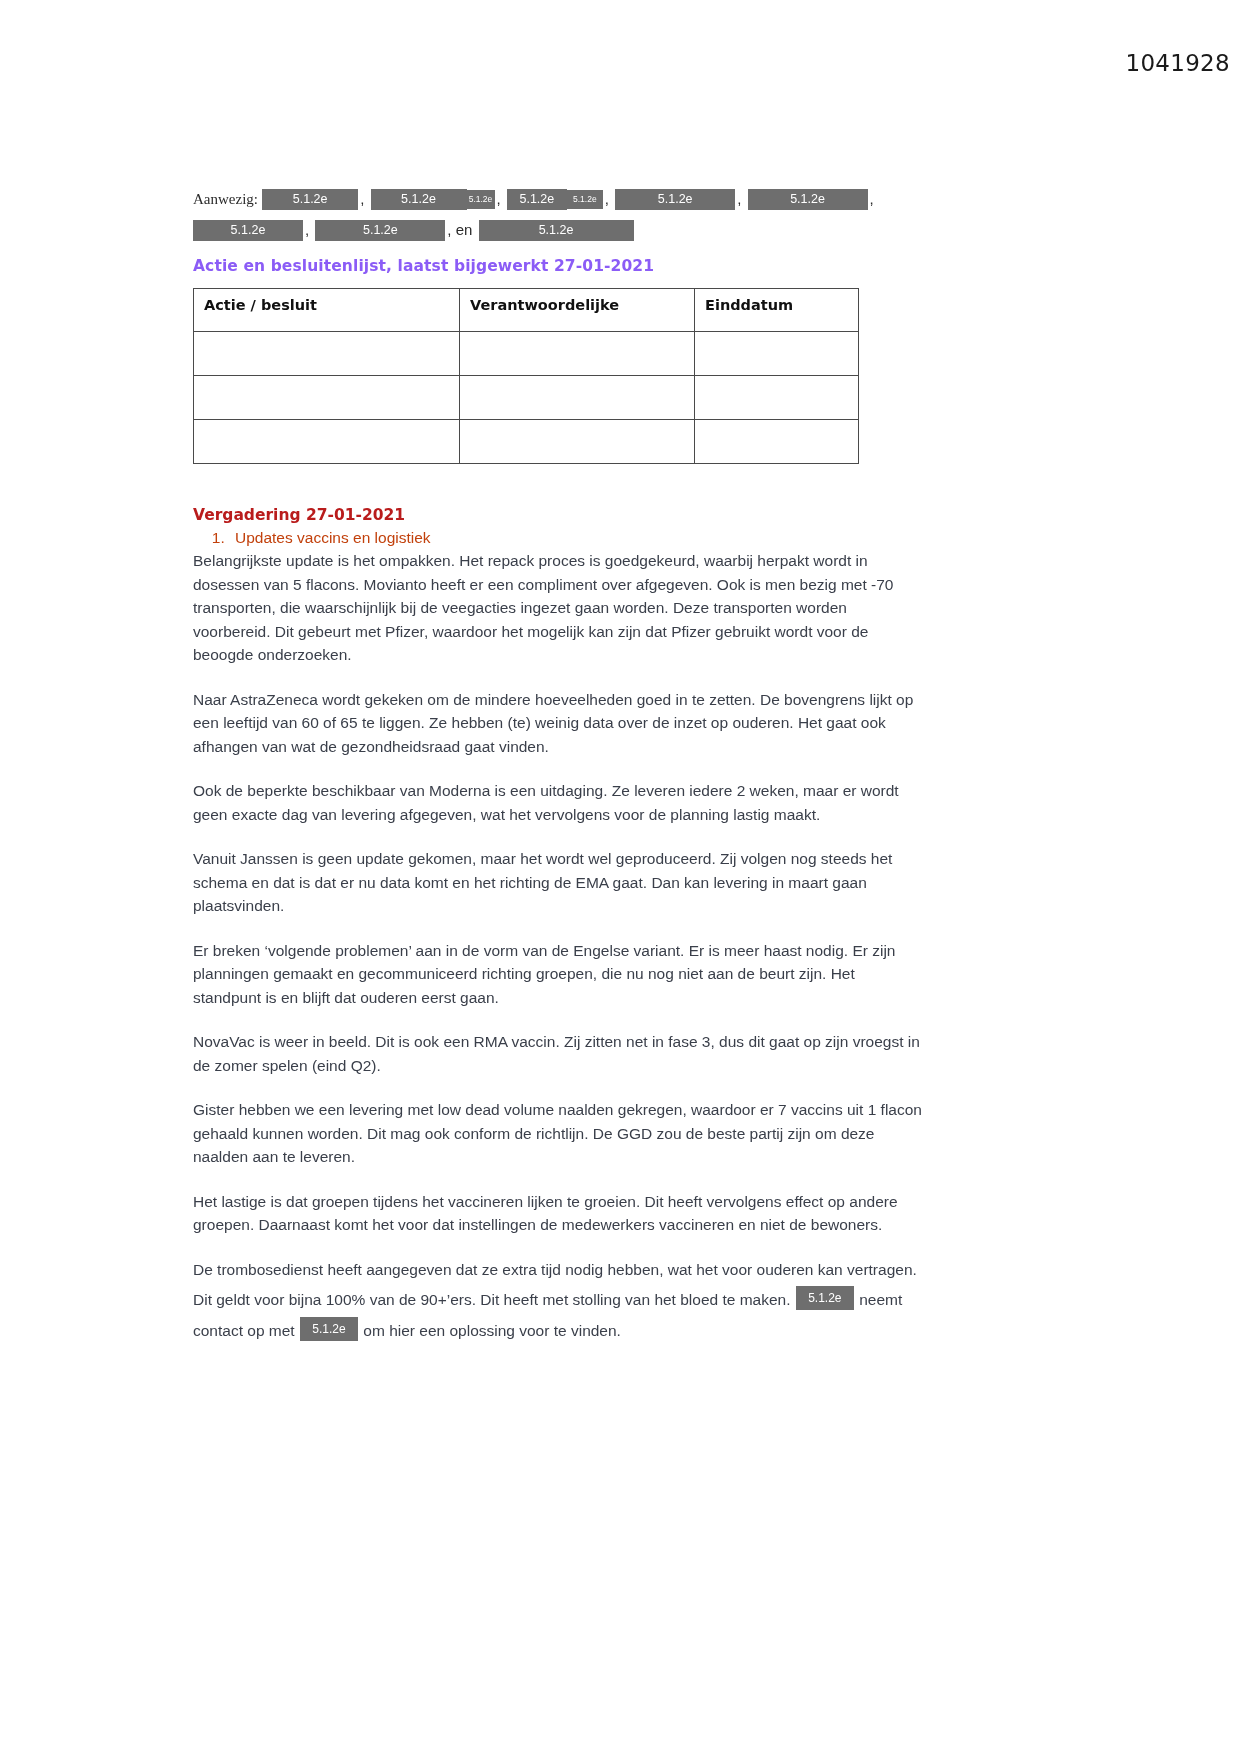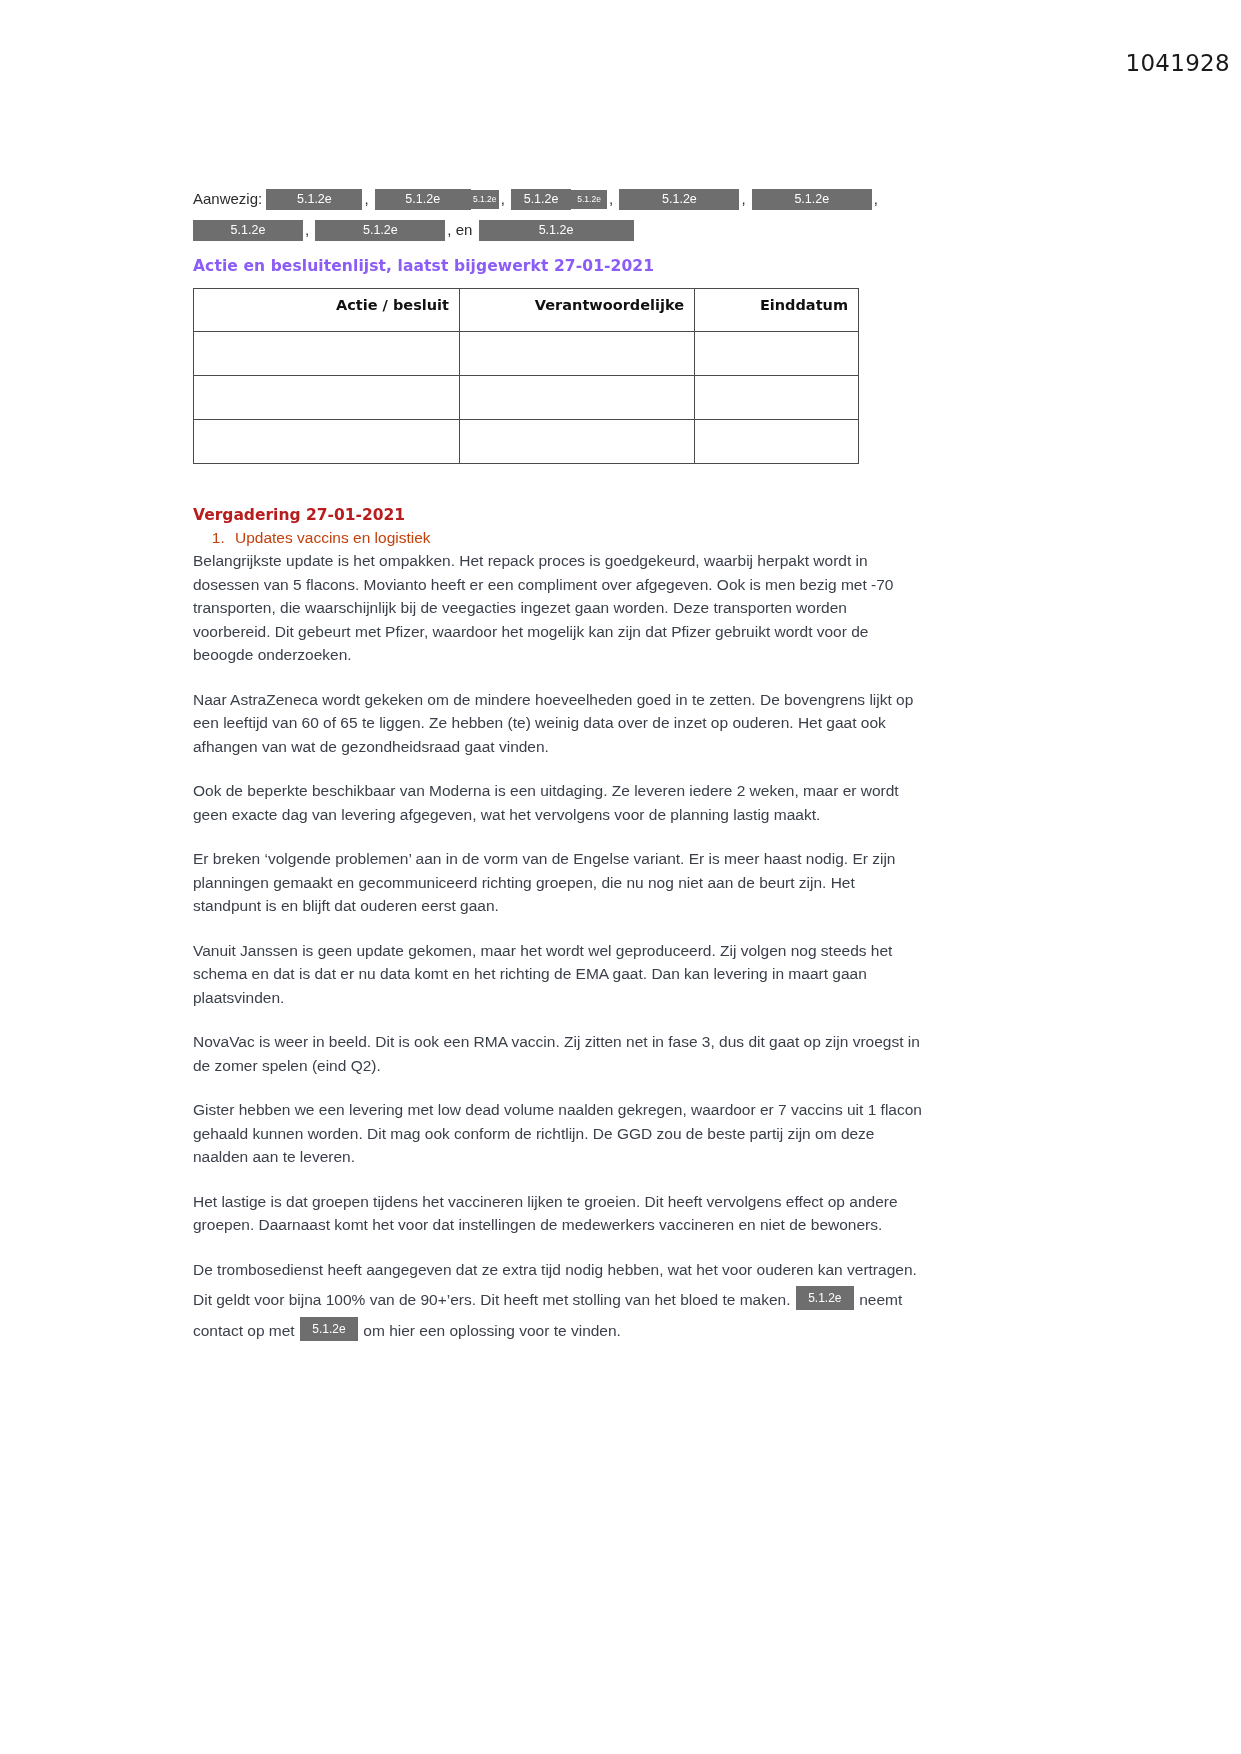--- a/index.html
+++ b/index.html
@@ -52,20 +52,21 @@
   .attendees {
     font-family: "Liberation Sans", sans-serif;
     font-size: 15px;
     color: #2b2b2b;
     line-height: 26px;
     margin: 0 0 4px 0;
   }
   .attendees .lbl {
     display: inline-block;
     vertical-align: middle;
+    font-family: Liberation Serif, serif;
   }
   .redact {
     display: inline-block;
     vertical-align: middle;
     background: #6e6e6e;
     color: #ffffff;
     text-align: center;
     font-family: "Liberation Sans", sans-serif;
     font-size: 12.5px;
     line-height: 21px;
@@ -91,21 +92,21 @@
   table.actielijst {
     border-collapse: collapse;
     width: 665px;
     margin: 0 0 0 0;
     table-layout: fixed;
   }
   table.actielijst th,
   table.actielijst td {
     border: 1px solid #4a4a4a;
     padding: 8px 10px;
-    text-align: right;
+    text-align: left;
     vertical-align: top;
   }
   table.actielijst th {
     font-family: "DejaVu Sans", sans-serif;
     font-size: 14.5px;
     font-weight: bold;
     color: #111;
     height: 26px;
   }
   table.actielijst td {
@@ -233,22 +234,22 @@
     <div class="meeting-block">
       <h3 class="meeting-title">Vergadering 27-01-2021</h3>
 
       <ol class="agenda">
         <li>Updates vaccins en logistiek</li>
       </ol>
 
       <p class="body tight">Belangrijkste update is het ompakken. Het repack proces is goedgekeurd, waarbij herpakt wordt in dosessen van 5 flacons. Movianto heeft er een compliment over afgegeven. Ook is men bezig met -70 transporten, die waarschijnlijk bij de veegacties ingezet gaan worden. Deze transporten worden voorbereid. Dit gebeurt met Pfizer, waardoor het mogelijk kan zijn dat Pfizer gebruikt wordt voor de beoogde onderzoeken.</p>
       <p class="body">Naar AstraZeneca wordt gekeken om de mindere hoeveelheden goed in te zetten. De bovengrens lijkt op een leeftijd van 60 of 65 te liggen. Ze hebben (te) weinig data over de inzet op ouderen. Het gaat ook afhangen van wat de gezondheidsraad gaat vinden.</p>
       <p class="body">Ook de beperkte beschikbaar van Moderna is een uitdaging. Ze leveren iedere 2 weken, maar er wordt geen exacte dag van levering afgegeven, wat het vervolgens voor de planning lastig maakt.</p>
+      <p class="body">Vanuit Janssen is geen update gekomen, maar het wordt wel geproduceerd. Zij volgen nog steeds het schema en dat is dat er nu data komt en het richting de EMA gaat. Dan kan levering in maart gaan plaatsvinden.</p>
       <p class="body">Er breken ‘volgende problemen’ aan in de vorm van de Engelse variant. Er is meer haast nodig. Er zijn planningen gemaakt en gecommuniceerd richting groepen, die nu nog niet aan de beurt zijn. Het standpunt is en blijft dat ouderen eerst gaan.</p>
-      <p class="body">Vanuit Janssen is geen update gekomen, maar het wordt wel geproduceerd. Zij volgen nog steeds het schema en dat is dat er nu data komt en het richting de EMA gaat. Dan kan levering in maart gaan plaatsvinden.</p>
       <p class="body">NovaVac is weer in beeld. Dit is ook een RMA vaccin. Zij zitten net in fase 3, dus dit gaat op zijn vroegst in de zomer spelen (eind Q2).</p>
       <p class="body">Gister hebben we een levering met low dead volume naalden gekregen, waardoor er 7 vaccins uit 1 flacon gehaald kunnen worden. Dit mag ook conform de richtlijn. De GGD zou de beste partij zijn om deze naalden aan te leveren.</p>
 
 
       <p class="body">Het lastige is dat groepen tijdens het vaccineren lijken te groeien. Dit heeft vervolgens effect op andere groepen. Daarnaast komt het voor dat instellingen de medewerkers vaccineren en niet de bewoners.</p>
 
       <p class="body"><span>De trombosedienst heeft aangegeven dat ze extra tijd nodig hebben, wat het voor ouderen kan vertragen. Dit geldt voor bijna 100% van de 90+’ers. Dit heeft met stolling van het bloed te maken. </span><span class="inline-redact">5.1.2e</span><span> neemt contact op met </span><span class="inline-redact">5.1.2e</span><span> om hier een oplossing voor te vinden.</span></p>
     </div>
 
   </div>

